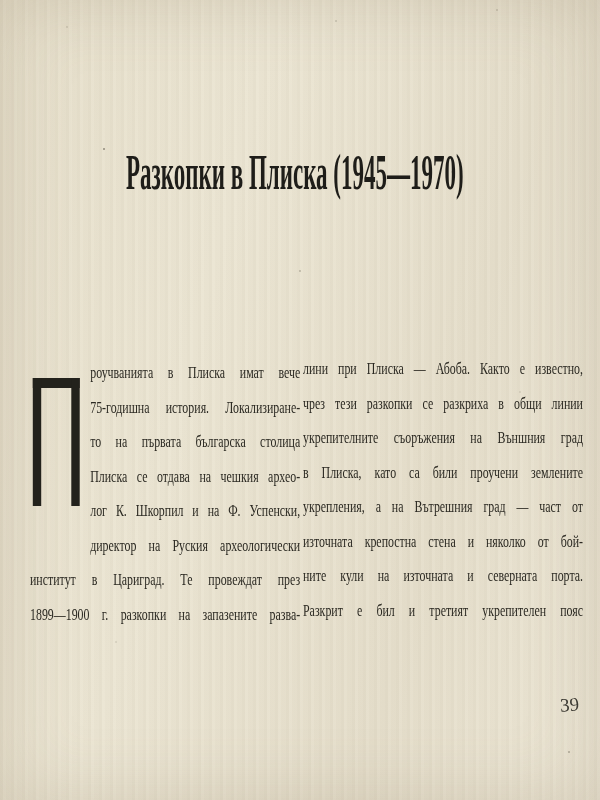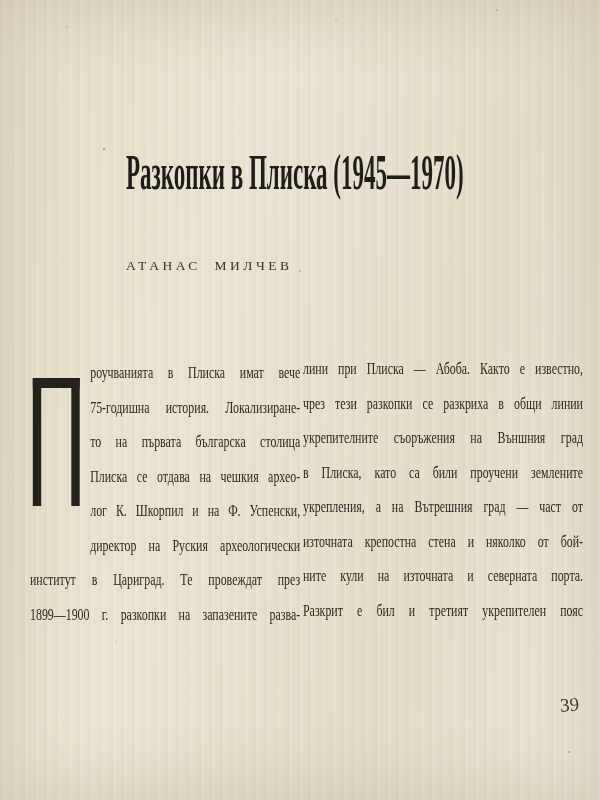--- a/index.html
+++ b/index.html
@@ -61,21 +61,20 @@
     clip:rect(0 0 0 0);white-space:nowrap;
   }
 </style>
 </head>
 <body>
 
 <div class="page">
 
   <h1 class="title" style="margin:0;">Разкопки в Плиска (1945—1970)</h1>
 
-  <div class="author">АТАНАС МИЛЧЕВ</div>
 
   <div class="col col-left">
     <div class="dropcap-float">
       <div class="dropcap-glyph">
         <span class="sr-only">П</span>
       </div>
     </div>
     <div class="line">роучванията в Плиска имат вече</div>
     <div class="line">75-годишна история. Локализиране-</div>
     <div class="line">то на първата българска столица</div>

